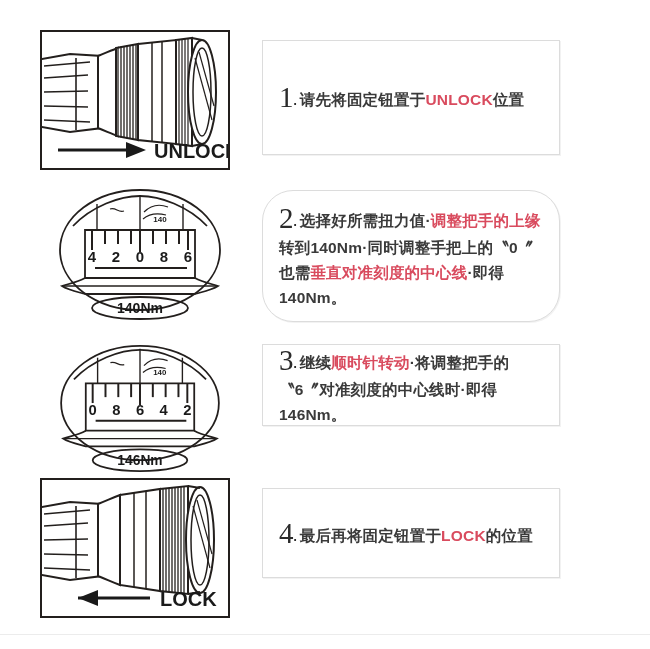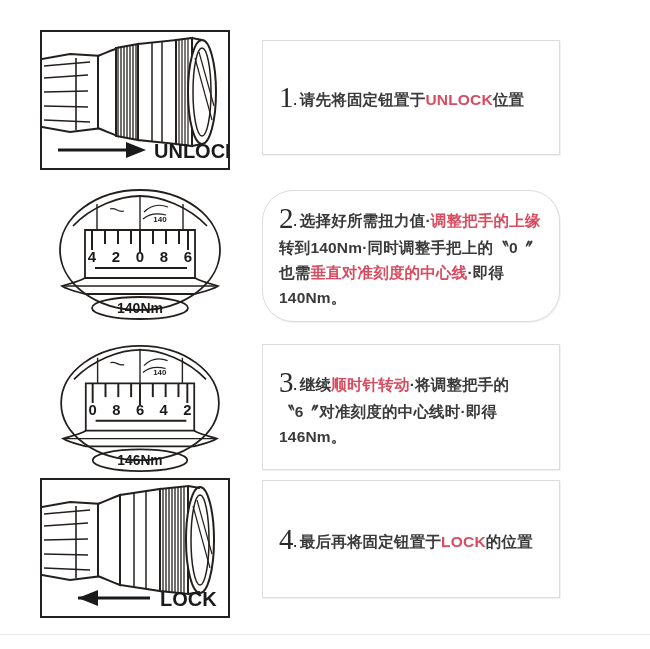--- a/index.html
+++ b/index.html
@@ -61,22 +61,22 @@
     width: 298px;
     background: #ffffff;
     border: 1px solid #dcdcdc;
     box-sizing: border-box;
     box-shadow: 1px 1px 0 0 rgba(0,0,0,0.05);
     display: flex;
     align-items: center;
   }
   .tb-1 { top: 10px;  height: 115px; }
   .tb-2 { top: 8px;   height: 132px; border-radius: 31px; }
-  .tb-3 { top: 8px;   height: 126px; align-items: center; }
-  .tb-4 { top: 2px;  height: 118px; }
+  .tb-3 { top: 8px;   height: 82px; align-items: center; }
+  .tb-4 { top: 10px;  height: 90px; }
 
   .tb-inner {
     padding: 0 14px 0 16px;
     width: 100%;
     box-sizing: border-box;
   }
 
   .step-num {
     font-size: 29px;
     color: #2b2b2b;

